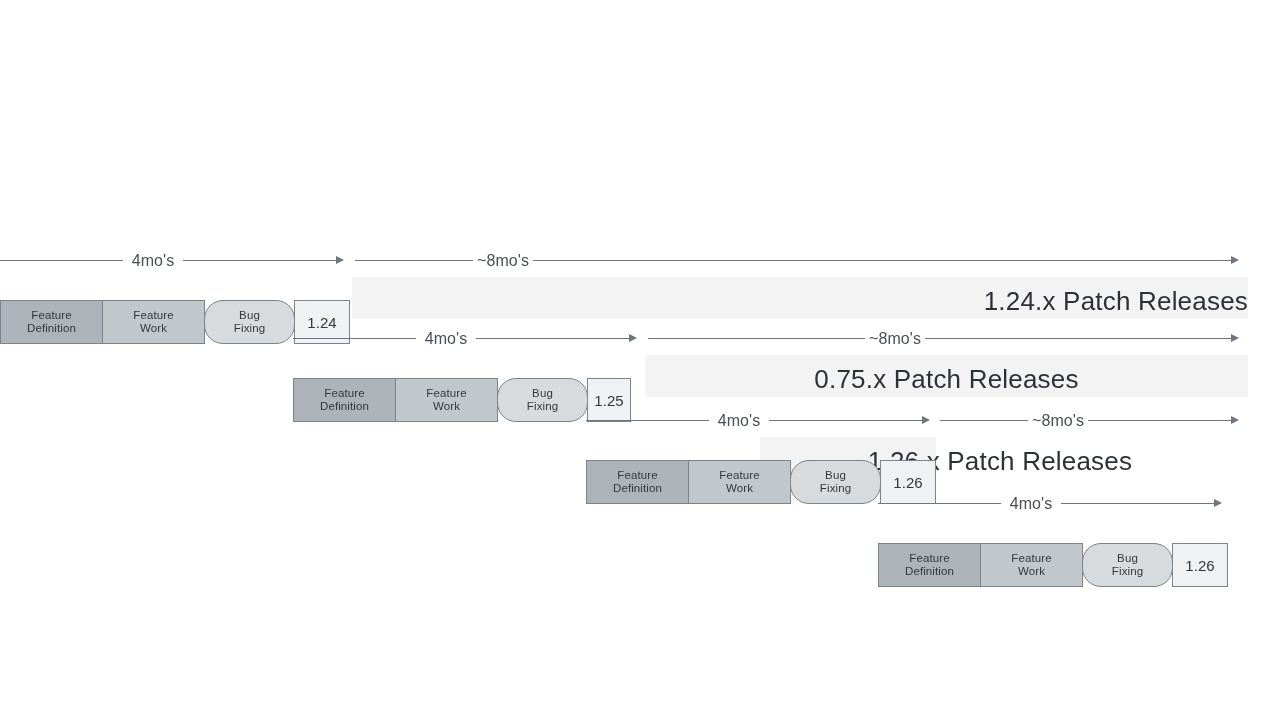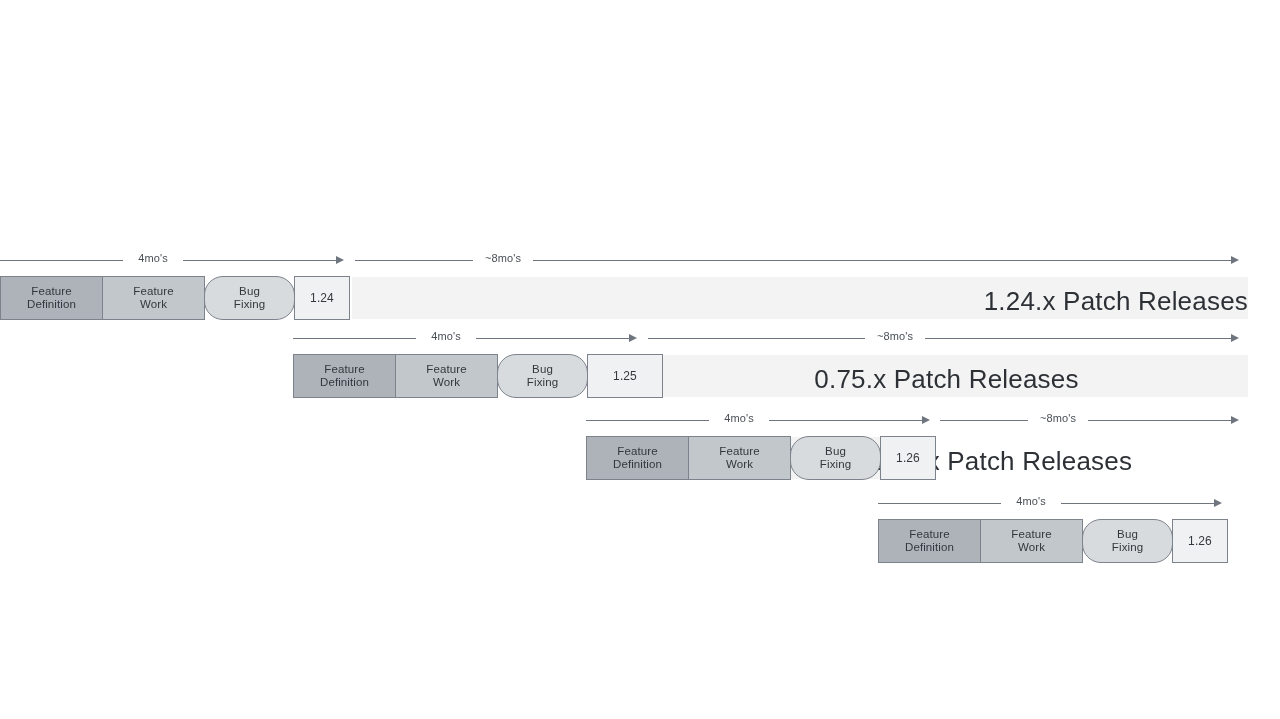--- a/index.html
+++ b/index.html
@@ -43,39 +43,40 @@
     letter-spacing: 0.2px;
     white-space: nowrap;
     text-align: center;
   }
 
   
   .phase-boxes {
     position: absolute;
     display: flex;
     box-sizing: border-box;
+    margin-top: 24px;
   }
   .phase-box {
     box-sizing: border-box;
     border: 1px solid #7d838c;
     margin-left: -1px;
     display: flex;
     align-items: center;
     justify-content: center;
     text-align: center;
     font-size: 11.5px;
     line-height: 13px;
     color: #33383e;
     letter-spacing: 0.1px;
   }
   .phase-box:first-child { margin-left: 0; }
   .phase-box.def      { background: #adb3b9; }
   .phase-box.work     { background: #c2c7cb; }
   .phase-box.bug      { background: #d8dbde; border-radius: 19px; }
-  .phase-box.version  { background: #f0f1f2; font-size: 12px; }
+  .phase-box.version  { background: #f0f1f2; font-size: 15px; }
   .phase-box .lbl {
     display: block;
     white-space: pre-line;
   }
 
   
   .arrow-track {
     position: absolute;
     height: 18px;
   }
@@ -89,21 +90,21 @@
     position: absolute;
     top: 5px;
     width: 0; height: 0;
     border-top: 4.5px solid transparent;
     border-bottom: 4.5px solid transparent;
     border-left: 8px solid #6f757e;
   }
   .arrow-label {
     position: absolute;
     top: 1px;
-    font-size: 11px;
+    font-size: 16px;
     color: #4a4f56;
     white-space: nowrap;
     text-align: center;
     letter-spacing: 0.1px;
   }
 </style>
 </head>
 <body>
 
 <div id="timeline-canvas">
@@ -171,21 +172,21 @@
 Definition</span>
       </div>
       <div class="phase-box work" style="width:103px;">
         <span class="lbl">Feature
 Work</span>
       </div>
       <div class="phase-box bug" style="width:91px;">
         <span class="lbl">Bug
 Fixing</span>
       </div>
-      <div class="phase-box version" style="width:76px;">
+      <div class="phase-box version" style="width:44px;">
         <span class="lbl">1.25</span>
       </div>
     </div>
   </div>
 
   <div class="release-row">
 
     <div class="patch-band" style="left:760px; top:437px; width:176px; height:42px;"></div>
     <div class="patch-band-label" style="left:760px; top:446px; width:480px;">1.26.x Patch Releases</div>
 

